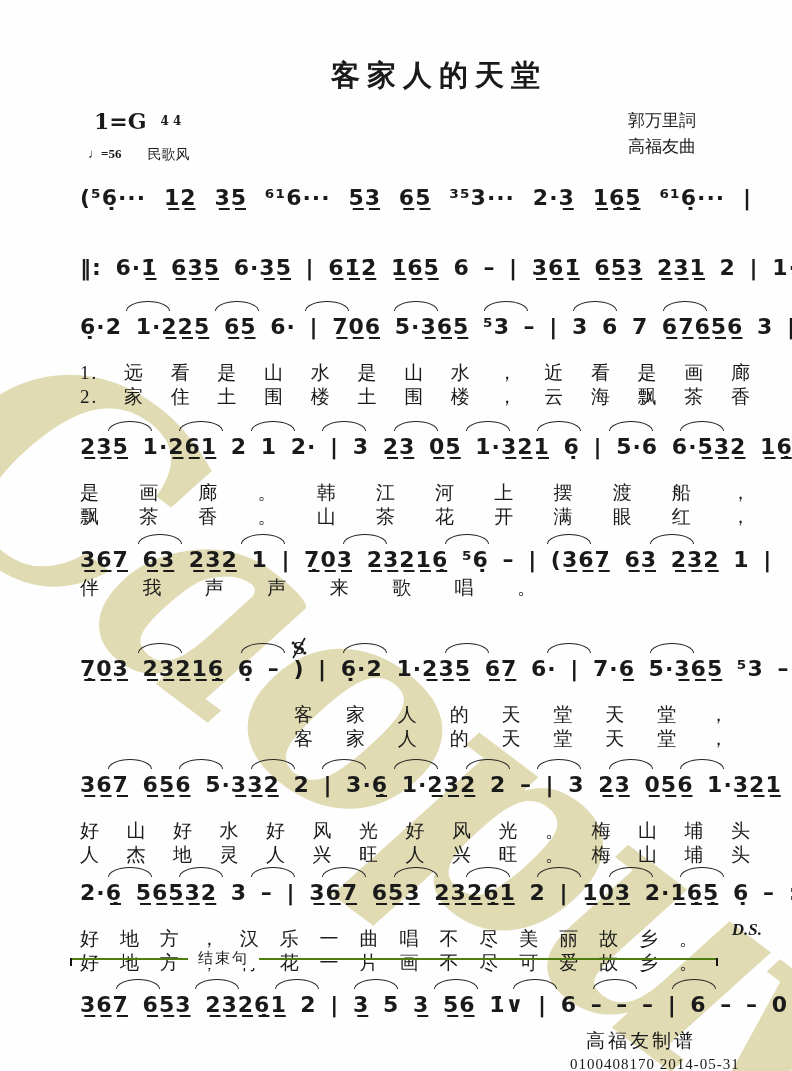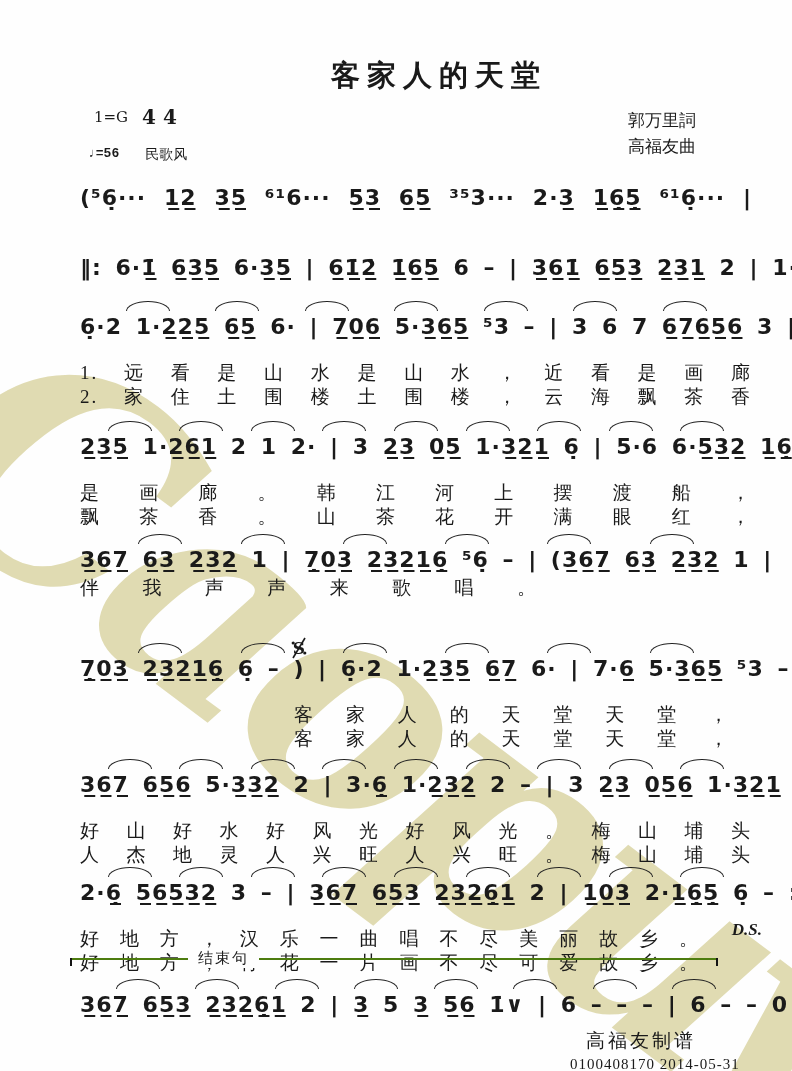--- a/index.html
+++ b/index.html
@@ -16,26 +16,26 @@
     color:#d9d3a0;opacity:.8;white-space:nowrap;
     transform:rotate(37deg);transform-origin:60px 120px;
     pointer-events:none;
   }
   
   .title{
     position:absolute;top:56px;left:0;width:100%;text-align:center;z-index:2;
     font-size:29px;font-weight:600;letter-spacing:7px;margin-left:43px;
   }
   .keyrow{position:absolute;top:108px;left:94px;z-index:2;display:flex;align-items:center;}
-  .keysig{font-size:15px;font-weight:400;font-family:"DejaVu Serif",serif;}
+  .keysig{font-size:22px;font-weight:700;font-family:"DejaVu Serif",serif;}
   .timesig{display:inline-block;margin-left:14px;text-align:right;font-family:"DejaVu Serif",serif;
-    font-weight:700;font-size:20px;line-height:15px;}
+    font-weight:700;font-size:12px;line-height:15px;}
   .timesig .bar{border-top:2px solid #1a1a1a;width:15px;height:0;margin:1px auto;}
   .temporow{position:absolute;top:146px;left:88px;z-index:2;font-size:14px;display:flex;gap:26px;}
-  .tempo{font-family:Liberation Mono, monospace;font-weight:600;font-size:13px;}
+  .tempo{font-family:Liberation Serif, serif;font-weight:600;font-size:13px;}
   .credits{position:absolute;top:108px;left:628px;z-index:2;font-size:17px;line-height:26px;}
   
   .sys{position:absolute;left:80px;width:672px;z-index:2;}
   .arcs{display:flex;justify-content:space-evenly;height:11px;align-items:flex-end;}
   .arcs:empty{height:0;}
   .arc{width:42px;height:9px;border:1.6px solid #222;border-bottom:none;
     border-radius:50% 50% 0 0 / 100% 100% 0 0;}
   .notation{
     font-family:"DejaVu Sans",sans-serif;font-weight:700;font-size:22px;line-height:32px;
     letter-spacing:1px;word-spacing:5px;white-space:nowrap;

